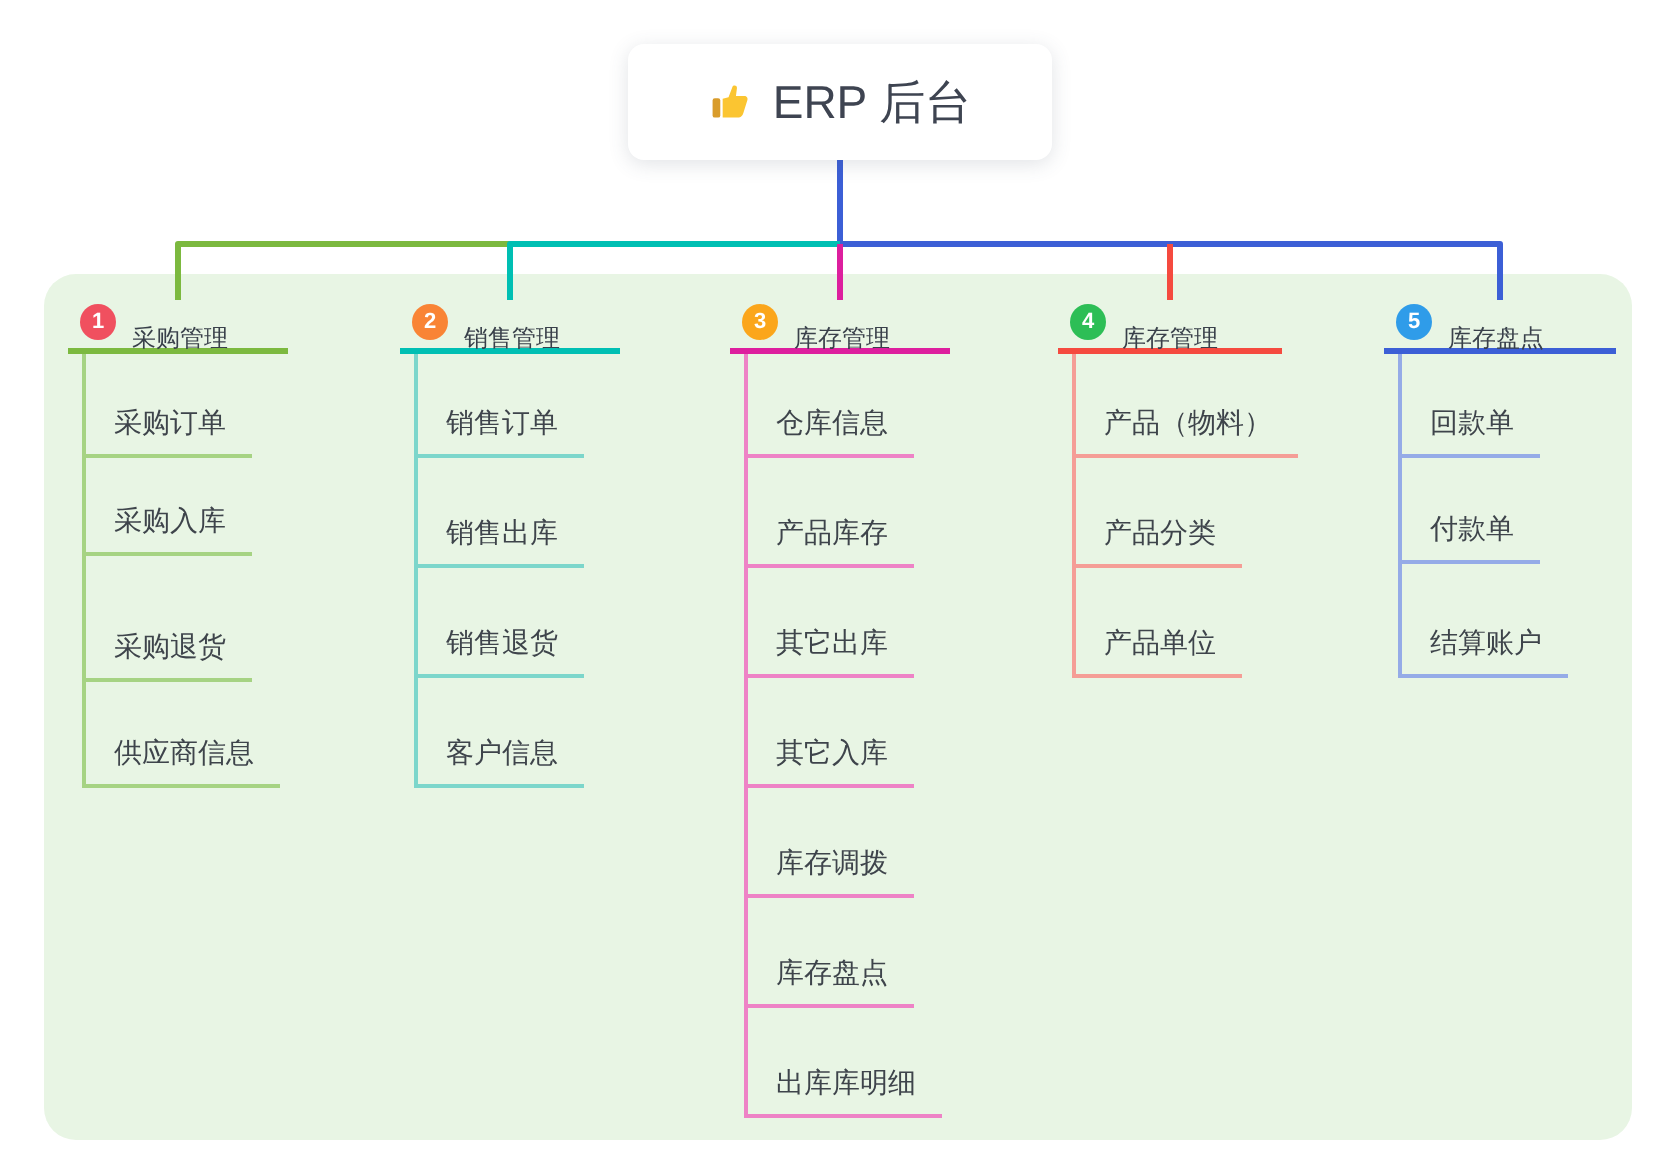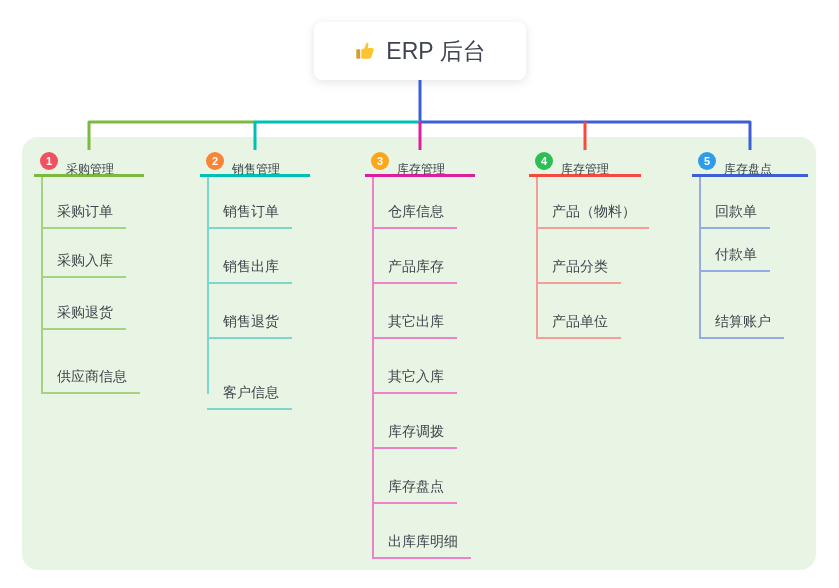--- a/index.html
+++ b/index.html
@@ -70,21 +70,21 @@
       <span class="badge" style="background: rgb(240, 80, 95);">1</span>
       <span class="branch-title-label">采购管理</span>
     </div>
     <div class="vline" style="top: 177px; height: 217px; background: rgb(166, 211, 131);"></div>
   <div class="child" style="top: 199px; width: 85px; border-bottom-color: rgb(166, 211, 131);">
     <span class="child-label">采购订单</span>
   </div>
       <div class="child" style="top: 248px; width: 85px; border-bottom-color: rgb(166, 211, 131);">
     <span class="child-label">采购入库</span>
   </div>
-      <div class="child" style="top: 300px; width: 85px; border-bottom-color: rgb(166, 211, 131); text-align: center;">
+      <div class="child" style="top: 311px; width: 85px; border-bottom-color: rgb(166, 211, 131); text-align: center;">
     <span class="child-label">采购退货</span>
   </div>
       <div class="child" style="top: 364px; width: 99px; border-bottom-color: rgb(166, 211, 131);">
     <span class="child-label">供应商信息</span>
   </div>
     </div>
     <div class="branch" style="left: 200px;">
     <div class="branch-title" style="width: 110px; border-bottom-color: rgb(0, 191, 179);">
       <span class="badge" style="background: rgb(249, 132, 53);">2</span>
       <span class="branch-title-label">销售管理</span>
@@ -92,21 +92,21 @@
     <div class="vline" style="top: 177px; height: 217px; background: rgb(124, 214, 203);"></div>
   <div class="child" style="top: 199px; width: 85px; border-bottom-color: rgb(124, 214, 203);">
     <span class="child-label">销售订单</span>
   </div>
       <div class="child" style="top: 254px; width: 85px; border-bottom-color: rgb(124, 214, 203);">
     <span class="child-label">销售出库</span>
   </div>
       <div class="child" style="top: 309px; width: 85px; border-bottom-color: rgb(124, 214, 203);">
     <span class="child-label">销售退货</span>
   </div>
-      <div class="child" style="top: 364px; width: 85px; border-bottom-color: rgb(124, 214, 203); margin-top: 16px;">
+      <div class="child" style="top: 364px; width: 85px; border-bottom-color: rgb(124, 214, 203);">
     <span class="child-label">客户信息</span>
   </div>
     </div>
     <div class="branch" style="left: 365px;">
     <div class="branch-title" style="width: 110px; border-bottom-color: rgb(221, 31, 158);">
       <span class="badge" style="background: rgb(251, 166, 27);">3</span>
       <span class="branch-title-label">库存管理</span>
     </div>
     <div class="vline" style="top: 177px; height: 382px; background: rgb(238, 130, 198);"></div>
   <div class="child" style="top: 199px; width: 85px; border-bottom-color: rgb(238, 130, 198);">
@@ -149,20 +149,20 @@
     </div>
     <div class="branch" style="left: 692px;">
     <div class="branch-title" style="width: 116px; border-bottom-color: rgb(60, 95, 214);">
       <span class="badge" style="background: rgb(47, 156, 233);">5</span>
       <span class="branch-title-label">库存盘点</span>
     </div>
     <div class="vline" style="top: 177px; height: 162px; background: rgb(149, 171, 231);"></div>
   <div class="child" style="top: 199px; width: 71px; border-bottom-color: rgb(149, 171, 231); text-align: center;">
     <span class="child-label">回款单</span>
   </div>
-      <div class="child" style="top: 242px; width: 71px; border-bottom-color: rgb(149, 171, 231);">
+      <div class="child" style="top: 252px; width: 71px; border-bottom-color: rgb(149, 171, 231);">
     <span class="child-label">付款单</span>
   </div>
       <div class="child" style="top: 309px; width: 85px; border-bottom-color: rgb(149, 171, 231);">
     <span class="child-label">结算账户</span>
   </div>
     </div>
   </div>
 
 </body></html>

